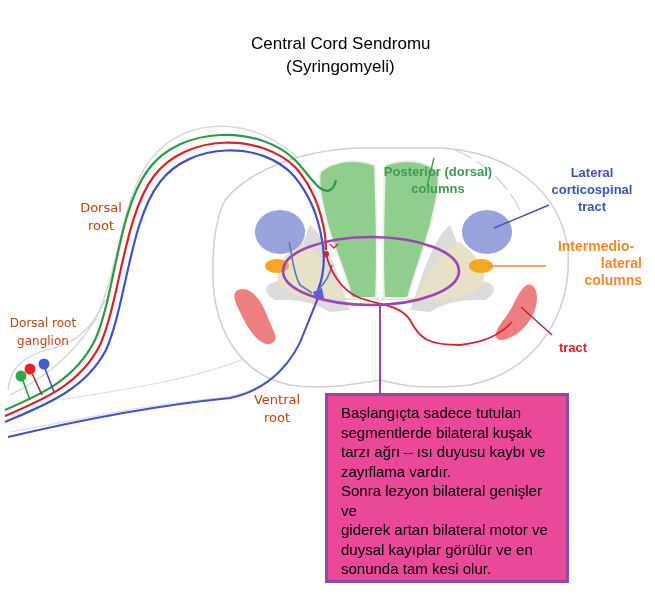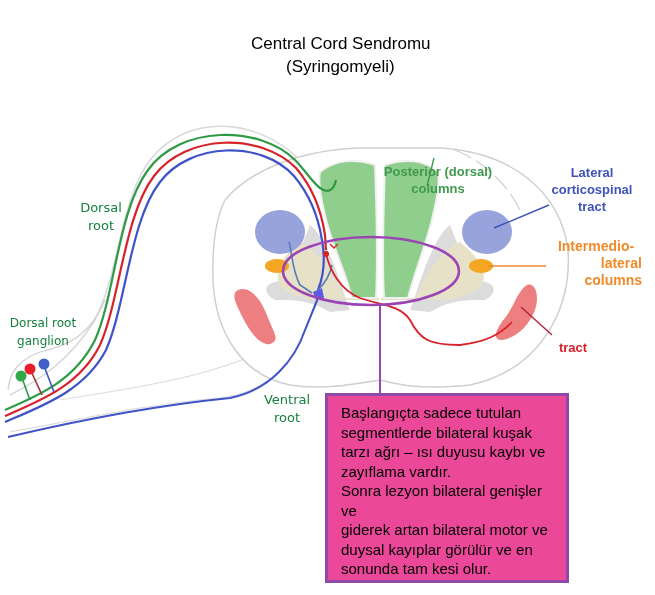--- a/index.html
+++ b/index.html
@@ -3,28 +3,28 @@
 <meta charset="utf-8">
 <style>
   html, body { margin: 0; padding: 0; background: #ffffff; }
   body { width: 655px; height: 595px; position: relative; overflow: hidden; font-family: "Liberation Sans", sans-serif; }
   .title { position: absolute; font-weight: normal; font-size: 17px; color: #000; white-space: nowrap; }
   #title-1 { left: 251px; top: 34px; }
   #title-2 { left: 286px; top: 57px; }
   svg#diagram { position: absolute; left: 0; top: 0; }
   .lbl { position: absolute; font-size: 13px; line-height: 17px; text-align: center; white-space: nowrap; }
   .lbl-bold { font-weight: bold; font-size: 13px; }
-  .gray-lbl { font-family: "DejaVu Sans", sans-serif; color: #15803d; font-size: 13px; line-height: 18px; }
+  .gray-lbl { font-family: "DejaVu Sans", sans-serif; color: #c2410c; font-size: 13px; line-height: 18px; }
   #lbl-posterior { left: 378px; top: 116px; color: #3f9a4f; width: 120px; margin-top: 47px; }
   #lbl-lateral-cst { left: 542px; top: 164px; color: #3f52b8; width: 100px; }
   #lbl-intermedio { left: 546px; top: 238px; color: #f08a2a; width: 100px; font-size: 14px; }
   #lbl-spinothalamic { left: 518px; top: 339px; color: #d8222a; width: 110px; }
   #lbl-dorsal-root { left: 80px; top: 199px; width: 42px; }
   #lbl-drg { left: 4px; top: 314px; width: 78px; }
-  #lbl-ventral-root { left: 262px; top: 391px; width: 50px; }
+  #lbl-ventral-root { left: 252px; top: 391px; width: 50px; }
   .note-box { position: absolute; left: 325px; top: 393px; width: 244px; height: 190px; border: 3px solid #8e4aa8; box-sizing: border-box; background: #ec4899; padding: 7px 8px 0 13px; }
   .note-box p { margin: 0; font-size: 15px; line-height: 19.5px; color: #000; }
 </style>
 </head>
 <body>
 
 <div class="title" id="title-1">Central Cord  Sendromu</div>
 <div class="title" id="title-2">(Syringomyeli)</div>
 
 <svg id="diagram" width="655" height="595" viewBox="0 0 655 595">

